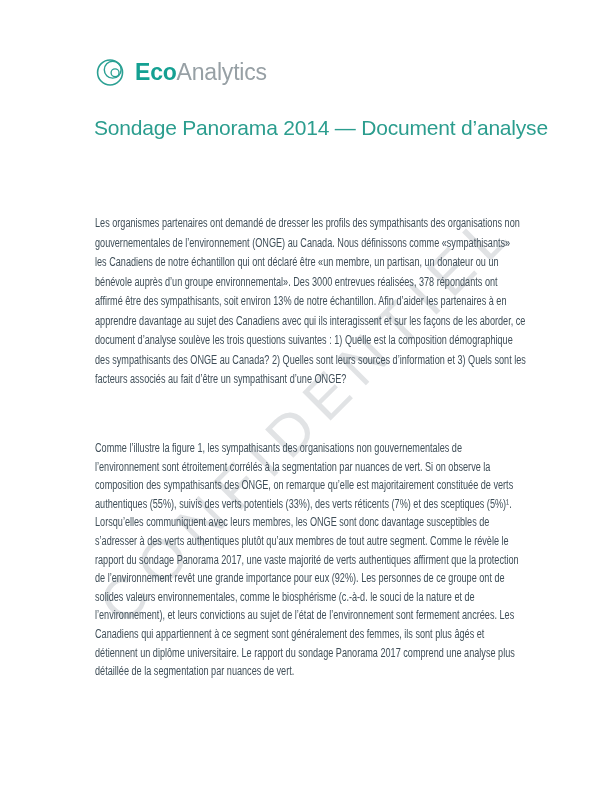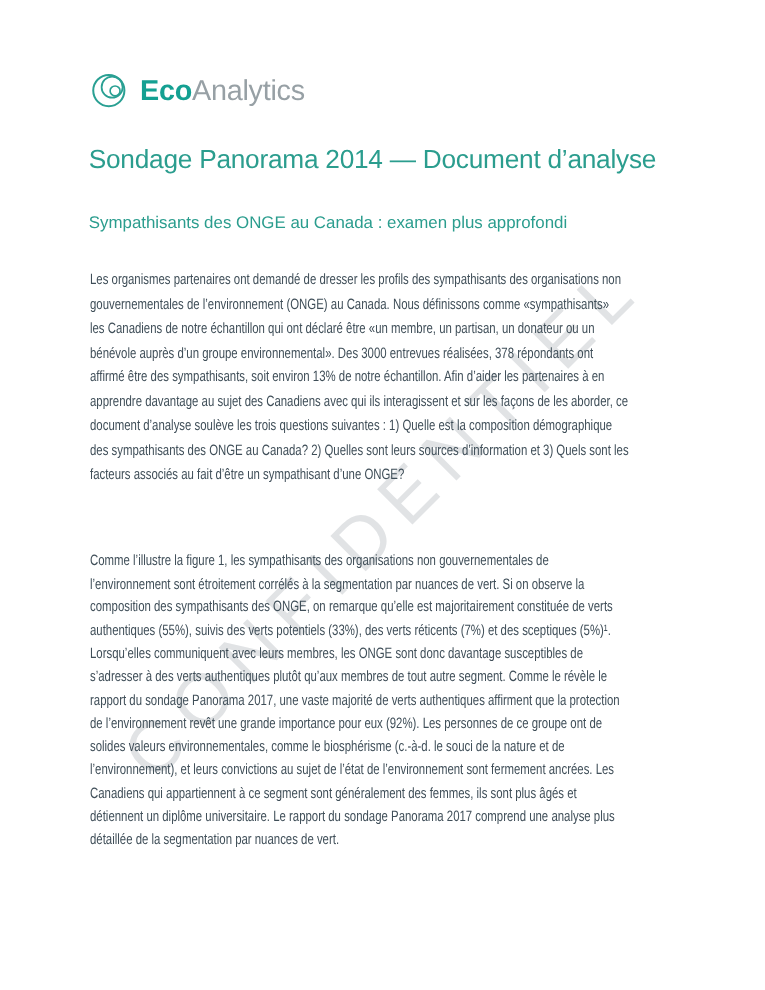--- a/index.html
+++ b/index.html
@@ -16,21 +16,21 @@
     left:50%;top:52.5%;
     transform:translate(-50%,-50%) rotate(-45deg);
     font-size:58px;
     letter-spacing:11px;
     font-weight:400;
     color:#e1e3e5;
     white-space:nowrap;
     z-index:0;
     user-select:none;
   }
-  .content{position:absolute;inset:0;z-index:1;}
+  .content{position:absolute;inset:0;z-index:1;margin-left:23px;}
   
   .logo{
     position:absolute;left:71px;top:54px;
     display:flex;align-items:center;gap:7px;height:36px;
   }
   .logo svg{display:block;}
   .wordmark{font-size:23px;line-height:36px;letter-spacing:-0.2px;}
   .word-bold{color:#14a092;font-weight:700;}
   .word-light{color:#97a0a5;font-weight:400;}
   
@@ -78,21 +78,20 @@
           <circle cx="17" cy="18.5" r="13.2" stroke="#2aa093" stroke-width="1.7"></circle>
           <circle cx="19.8" cy="15.6" r="8.9" stroke="#2aa093" stroke-width="1.5"></circle>
           <circle cx="22.3" cy="18.8" r="4.2" stroke="#2aa093" stroke-width="1.4"></circle>
         </svg>
       </span>
       <span class="wordmark"><span class="word-bold">Eco</span><span class="word-light">Analytics</span></span>
     </div>
 
     <div class="doc-title">Sondage Panorama 2014 — Document d’analyse</div>
 
-    <div class="doc-subtitle">Sympathisants des ONGE au Canada : examen plus approfondi</div>
 
     <div class="para para-intro">
       <div class="bodyline">Les organismes partenaires ont demandé de dresser les profils des sympathisants des organisations non</div>
       <div class="bodyline">gouvernementales de l’environnement (ONGE) au Canada. Nous définissons comme «sympathisants»</div>
       <div class="bodyline">les Canadiens de notre échantillon qui ont déclaré être «un membre, un partisan, un donateur ou un</div>
       <div class="bodyline">bénévole auprès d’un groupe environnemental». Des 3000 entrevues réalisées, 378 répondants ont</div>
       <div class="bodyline">affirmé être des sympathisants, soit environ 13% de notre échantillon. Afin d’aider les partenaires à en</div>
       <div class="bodyline">apprendre davantage au sujet des Canadiens avec qui ils interagissent et sur les façons de les aborder, ce</div>
       <div class="bodyline">document d’analyse soulève les trois questions suivantes : 1) Quelle est la composition démographique</div>
       <div class="bodyline">des sympathisants des ONGE au Canada? 2) Quelles sont leurs sources d’information et 3) Quels sont les</div>

